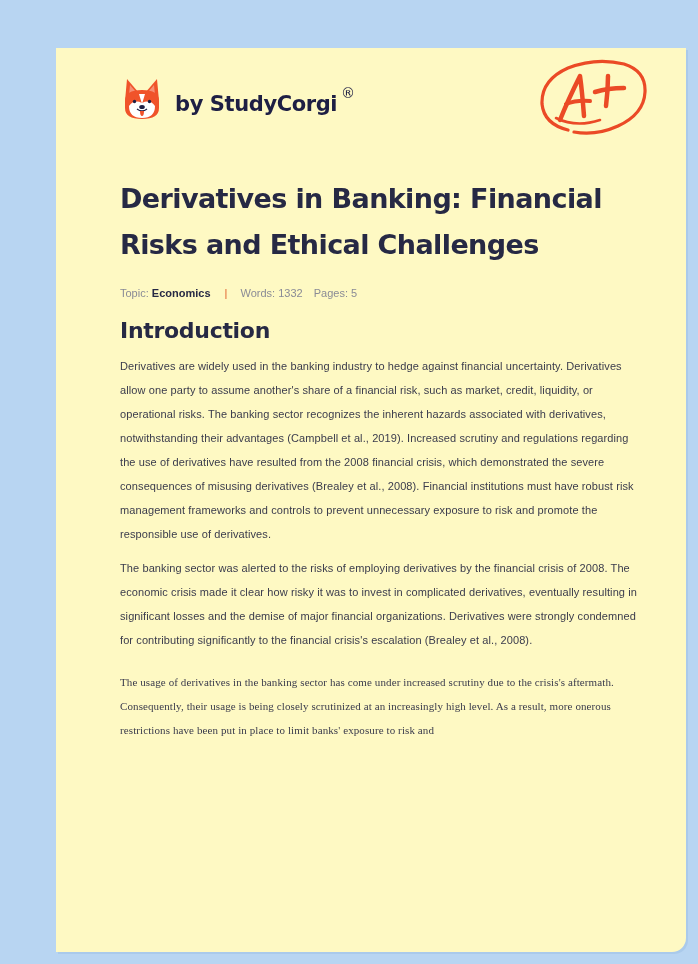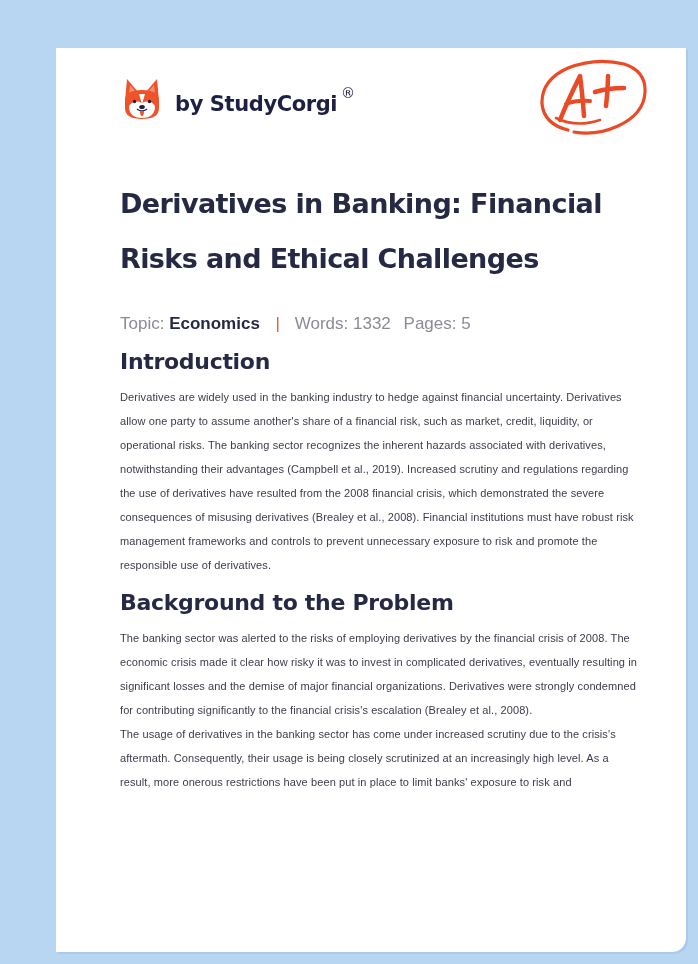--- a/index.html
+++ b/index.html
@@ -13,21 +13,21 @@
       position: relative;
       overflow: hidden;
       font-family: "Liberation Sans", "DejaVu Sans", sans-serif;
     }
     .card {
       position: absolute;
       left: 56px;
       top: 48px;
       width: 630px;
       height: 904px;
-      background: #ffffff;
+      background: #fef9c3;
       border-bottom-right-radius: 14px;
       box-shadow: 2px 2px 0 rgba(160,195,230,0.6);
       overflow: hidden;
     }
     .logo {
       position: absolute;
       left: 66px;
       top: 28px;
       height: 46px;
       display: flex;
@@ -66,28 +66,28 @@
       position: absolute;
       left: 64px;
       top: 128px;
       width: 520px;
     }
     h1 {
       margin: 0;
       font-family: "DejaVu Sans", sans-serif;
       font-weight: bold;
       font-size: 27px;
-      line-height: 55px;
+      line-height: 46px;
       color: #262944;
       letter-spacing: -0.6px;
     }
     .meta {
-      margin-top: 28px;
+      margin-top: 15px;
       font-family: "Liberation Sans", sans-serif;
-      font-size: 17px;
+      font-size: 11px;
       color: #8a8b96;
       height: 20px;
       line-height: 20px;
       white-space: nowrap;
     }
     .meta .topic-value {
       color: #262944;
       font-weight: bold;
     }
     .meta .sep {
@@ -110,21 +110,21 @@
     .h-bg { margin-top: 13px; }
     p {
       margin: 0;
       font-family: "Liberation Sans", sans-serif;
       font-size: 11px;
       line-height: 24px;
       color: #3a3b4c;
       letter-spacing: 0.1px;
     }
     .p-after-h { margin-top: 10px; }
-    .p-gap { margin-top: 0; }
+    .p-gap { margin-top: 18px; font-family: Liberation Serif, serif; }
   </style>
 </head>
 <body>
 
 <div class="card">
 
   <div class="logo">
     <svg class="corgi" viewBox="0 0 40 44">
 
       <path d="M3 24 L5 2 L17 16 Z" fill="#f0532a"></path>
@@ -170,18 +170,17 @@
       <span>Topic:</span>
       <span class="topic-value">Economics</span>
       <span class="sep">|</span>
       <span>Words: 1332</span>
       <span class="pages">Pages: 5</span>
     </div>
 
     <h2 class="h-intro">Introduction</h2>
     <p class="p-after-h">Derivatives are widely used in the banking industry to hedge against financial uncertainty. Derivatives allow one party to assume another's share of a financial risk, such as market, credit, liquidity, or operational risks. The banking sector recognizes the inherent hazards associated with derivatives, notwithstanding their advantages (Campbell et al., 2019). Increased scrutiny and regulations regarding the use of derivatives have resulted from the 2008 financial crisis, which demonstrated the severe consequences of misusing derivatives (Brealey et al., 2008). Financial institutions must have robust risk management frameworks and controls to prevent unnecessary exposure to risk and promote the responsible use of derivatives.</p>
 
-    <h2 class="h-bg">Background to the Problem</h2>
     <p class="p-after-h">The banking sector was alerted to the risks of employing derivatives by the financial crisis of 2008. The economic crisis made it clear how risky it was to invest in complicated derivatives, eventually resulting in significant losses and the demise of major financial organizations. Derivatives were strongly condemned for contributing significantly to the financial crisis's escalation (Brealey et al., 2008).</p>
     <p class="p-gap">The usage of derivatives in the banking sector has come under increased scrutiny due to the crisis's aftermath. Consequently, their usage is being closely scrutinized at an increasingly high level. As a result, more onerous restrictions have been put in place to limit banks' exposure to risk and</p>
   </div>
 
 </div>
 
 </body></html>

